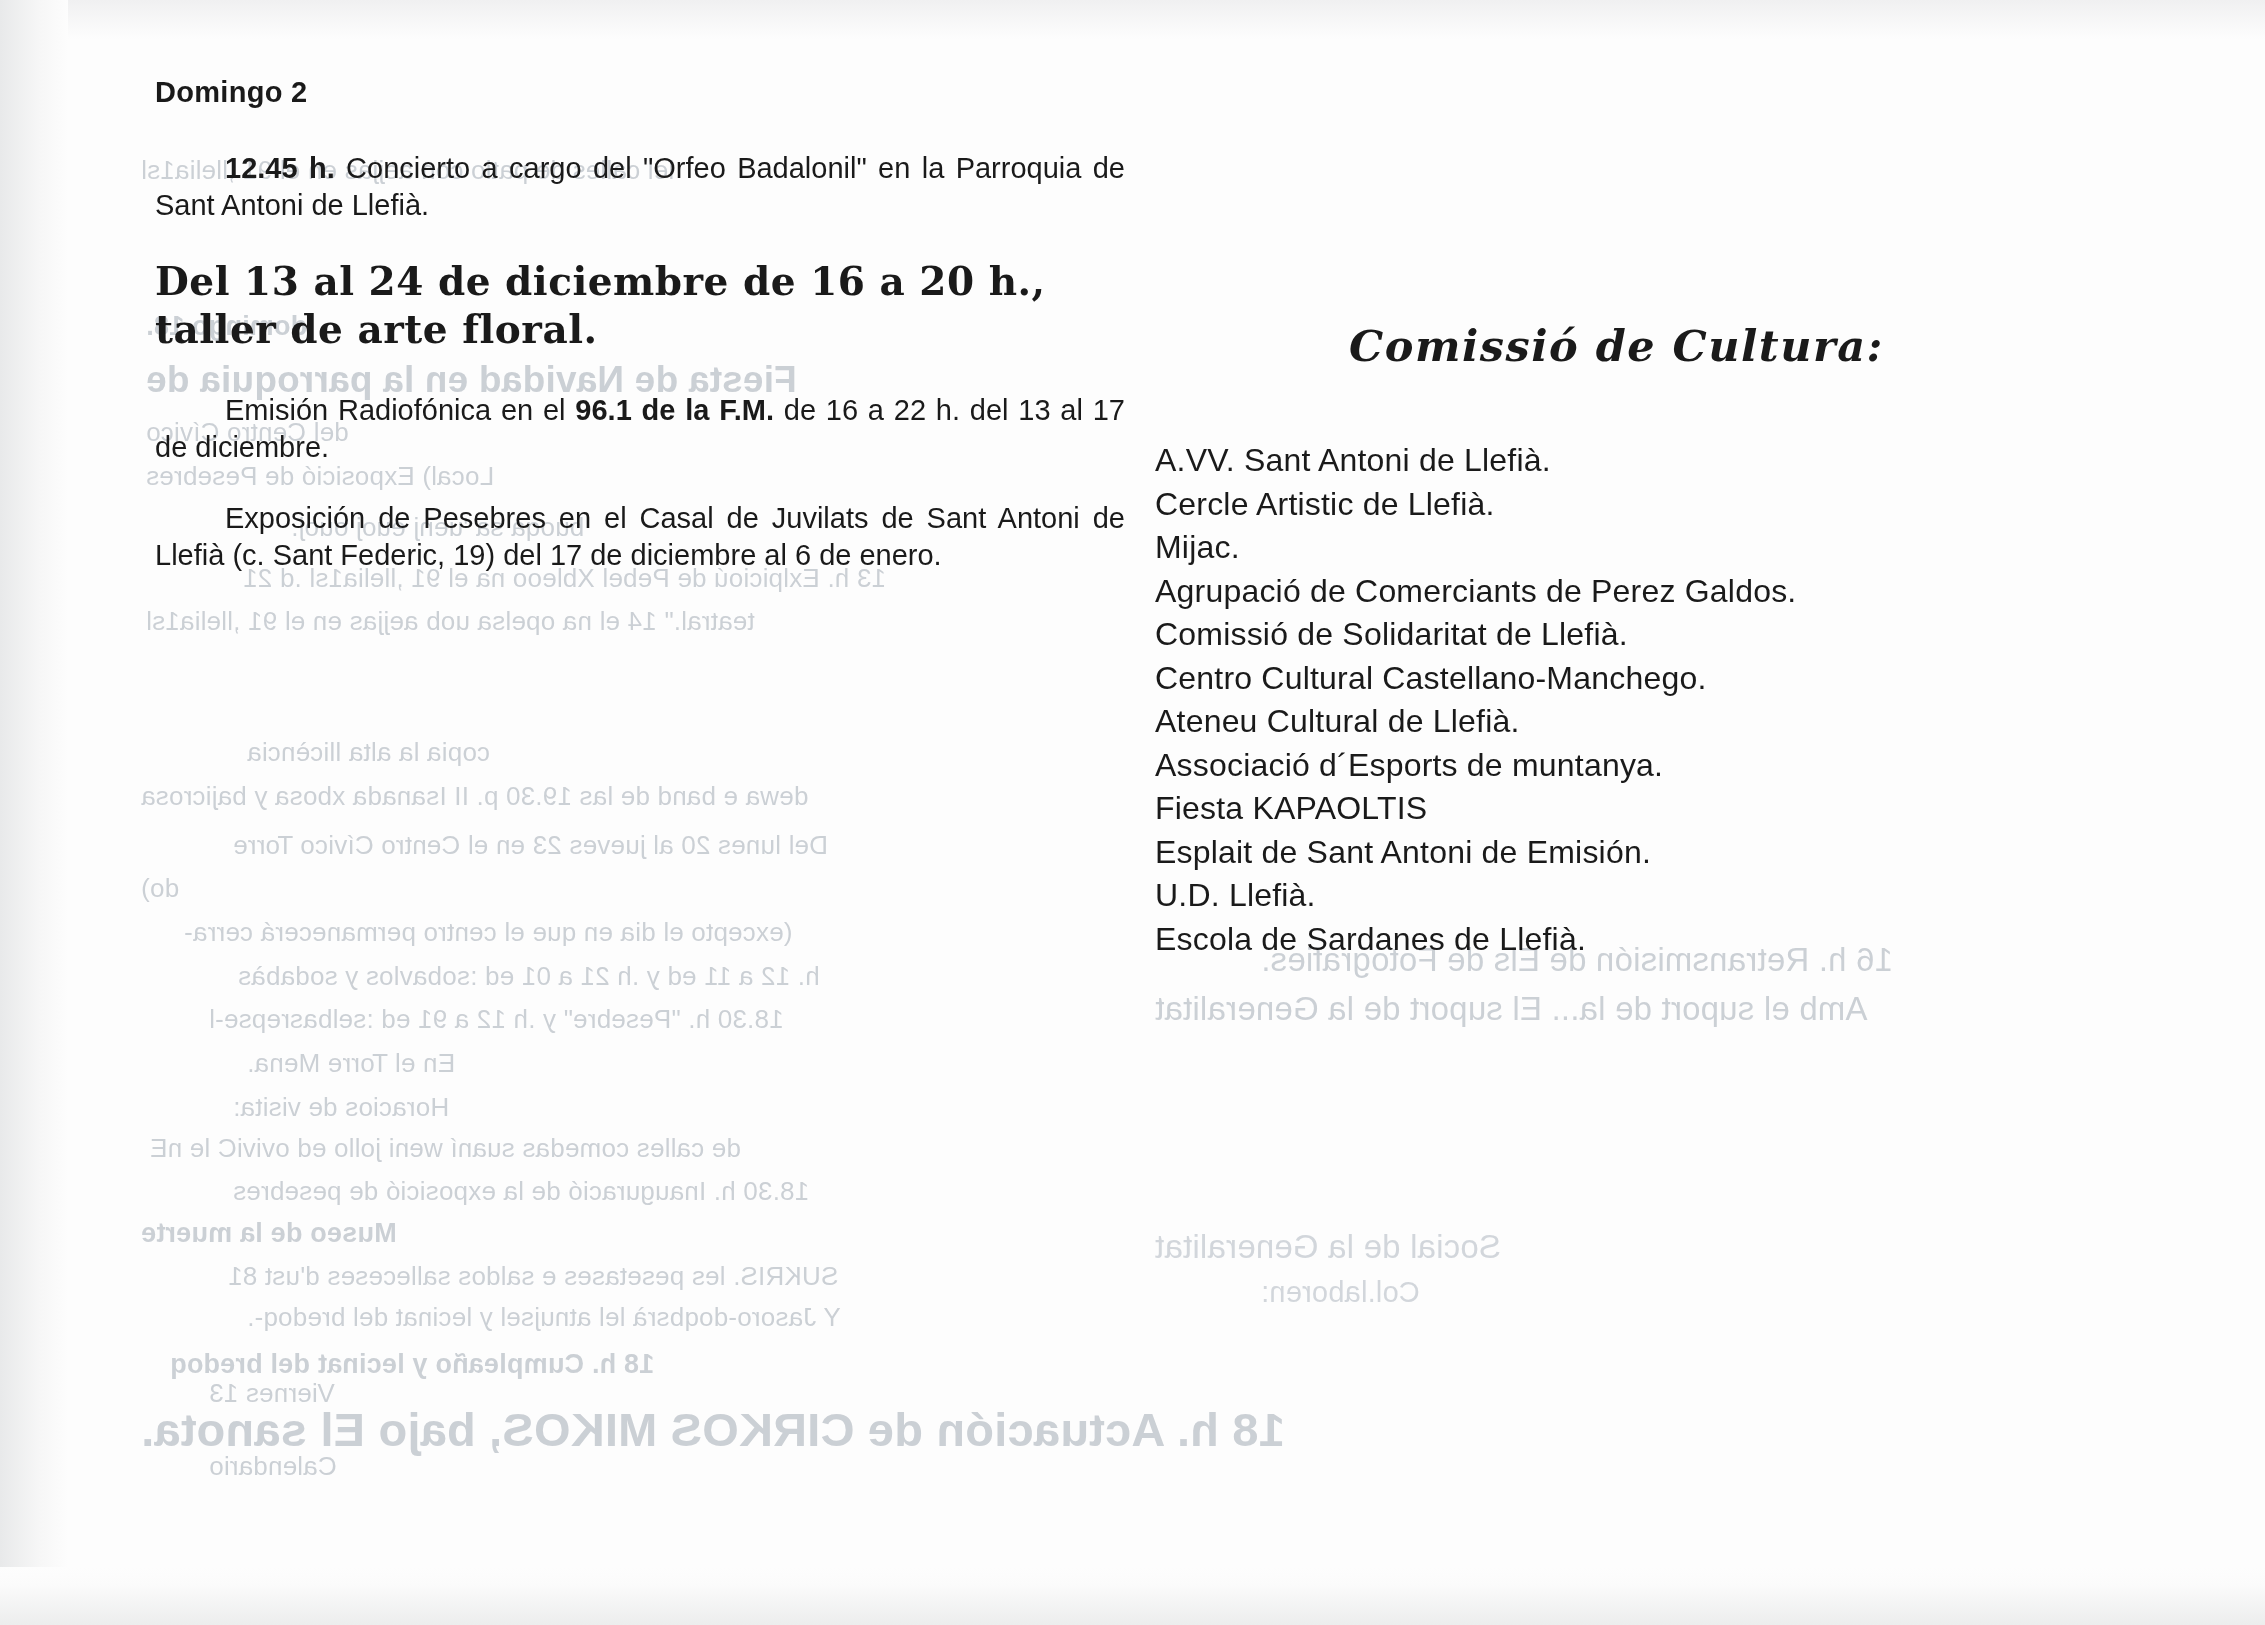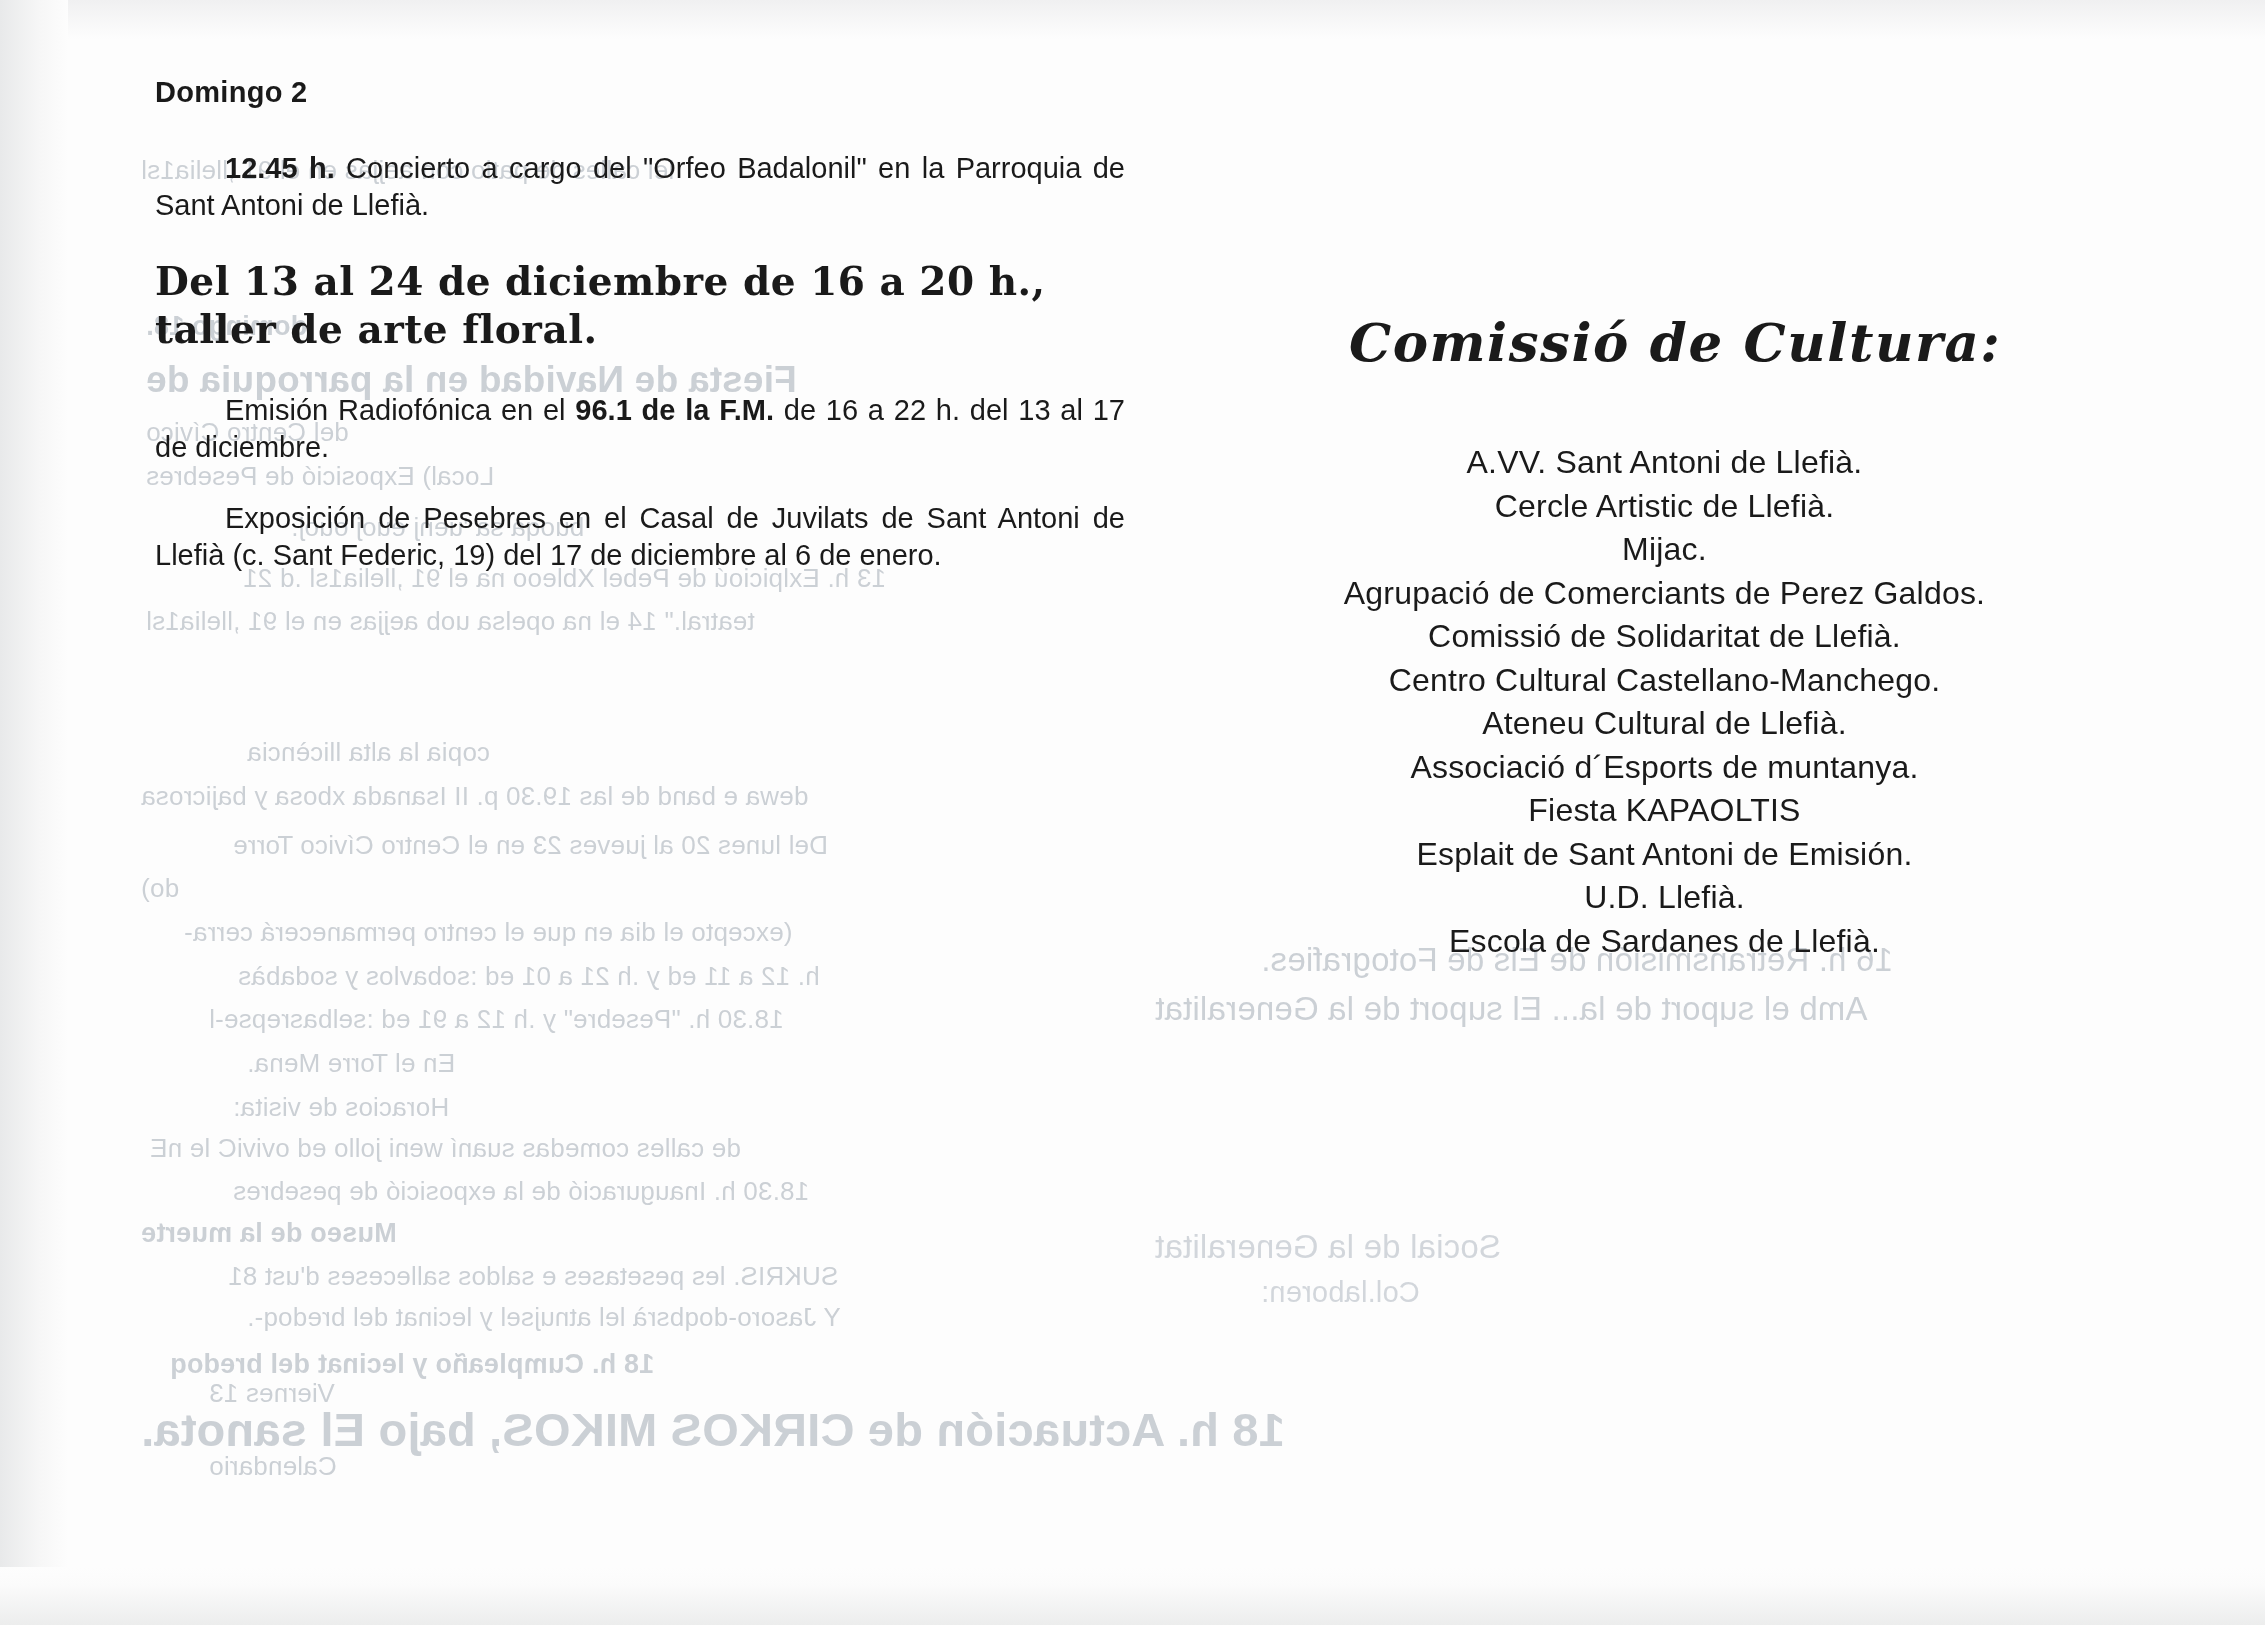--- a/index.html
+++ b/index.html
@@ -91,30 +91,30 @@
   .right-col {
     position: absolute;
     left: 1155px;
     top: 311px;
     width: 1019px;
   }
   .commission-title {
     font-family: "DejaVu Serif", serif;
     font-style: italic;
     font-weight: bold;
-    font-size: 53px;
+    font-size: 43px;
     letter-spacing: 1.5px;
     margin-left: 194px;
     margin-bottom: 68px;
+    margin-top: 10px;
   }
   .member-list {
     list-style: none;
     margin: 0;
     padding: 0;
-    text-align: center;
   }
   .member-list li {
     font-size: 32px;
     line-height: 1.36;
     letter-spacing: 0.2px;
     white-space: nowrap;
   }
 </style>
 </head>
 <body>

